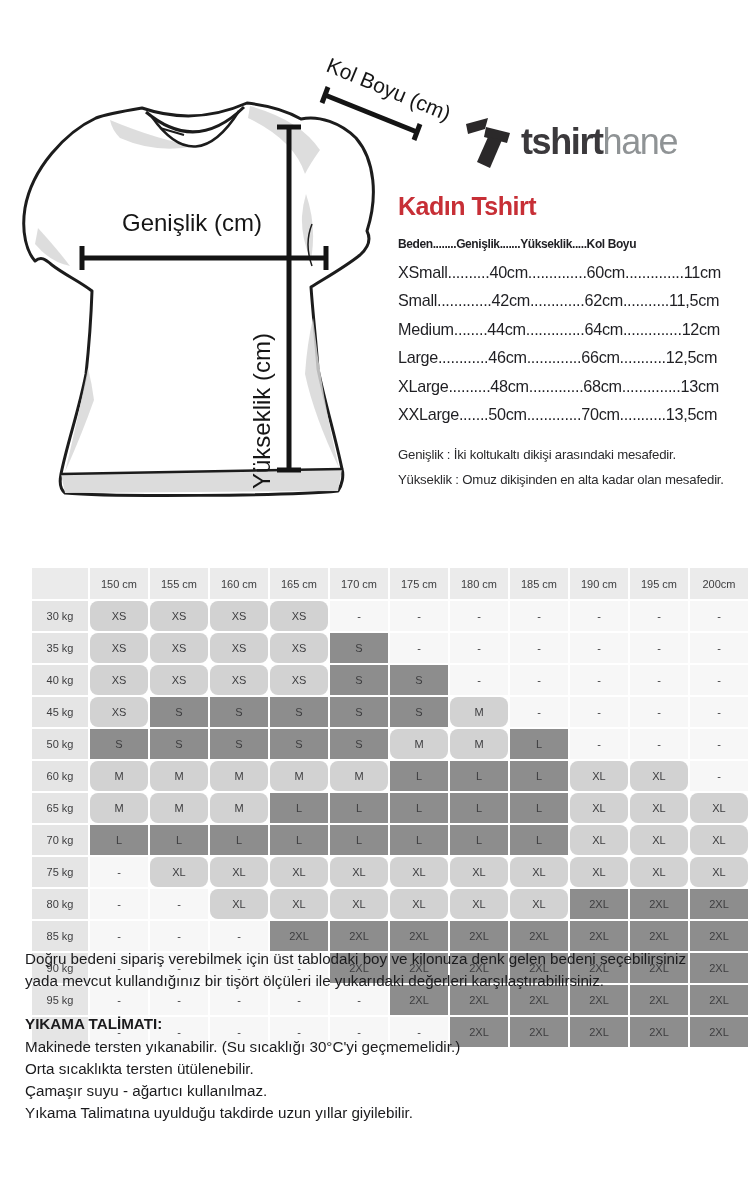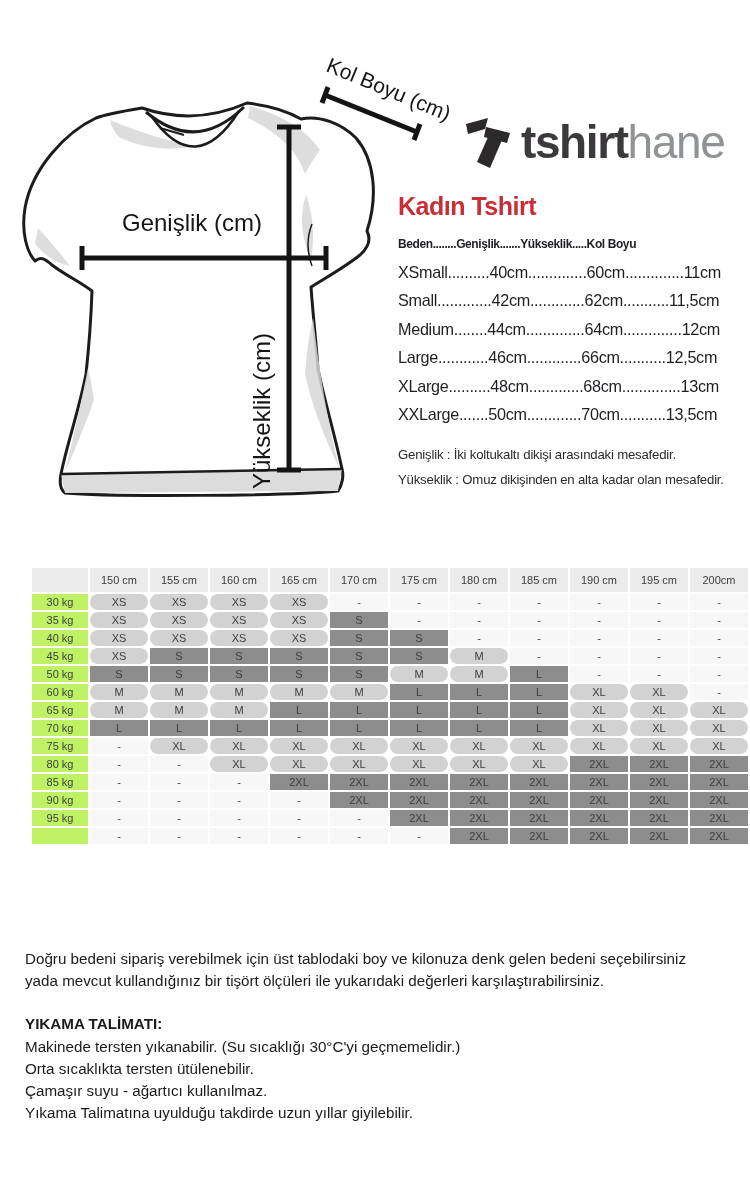--- a/index.html
+++ b/index.html
@@ -8,42 +8,42 @@
     font-family:"Liberation Sans", sans-serif;color:#1c1c1e;overflow:hidden;
   }
   .abs{position:absolute;}
 
   
   #shirt-wrap{left:8px;top:78px;width:440px;height:432px;}
   #shirt-wrap svg{overflow:visible;}
 
   
   #logo{left:462px;top:116px;display:flex;align-items:center;gap:9px;}
-  #logo .word{font-size:46px;letter-spacing:-1.4px;line-height:52px;white-space:nowrap;}
+  #logo .word{font-size:36px;letter-spacing:-1.4px;line-height:52px;white-space:nowrap;}
   #logo .bold{font-weight:700;color:#3b393c;}
   #logo .light{font-weight:400;color:#8f9395;}
 
   
   #product-title{left:398px;top:192px;font-size:25px;font-weight:700;letter-spacing:-0.5px;}
   #size-list{left:398px;top:237px;width:352px;color:#1f1f23;}
   #size-list .hdr{font-weight:700;font-size:12px;letter-spacing:-0.4px;margin-bottom:7px;white-space:nowrap;}
   .size-row{font-size:16.2px;letter-spacing:-0.3px;line-height:28.4px;white-space:nowrap;}
   #size-notes{margin-top:16px;}
   .size-note{font-size:13.2px;line-height:22.6px;letter-spacing:-0.2px;color:#2a2a2c;white-space:nowrap;}
   .size-note:first-child{margin-bottom:2px;}
 
   
   #matrix-wrap{left:30px;top:566px;}
   table.matrix{border-collapse:separate;border-spacing:2px;table-layout:fixed;width:714px;}
   table.matrix td,table.matrix th{
     padding:0;text-align:center;vertical-align:middle;
     font-size:11px;font-weight:400;color:#3d3d3f;overflow:hidden;white-space:nowrap;
   }
-  table.matrix thead th{height:24px;background:#ebebeb;}
-  table.matrix tbody th{height:16px;background:#bef264;}
+  table.matrix thead th{height:31px;background:#ebebeb;}
+  table.matrix tbody th{height:30px;background:#e5e5e5;}
   table.matrix tbody td{height:16px;}
   td.c-light{background:#d2d2d2;border-radius:8px;}
   td.c-dark{background:#8d8d8d;color:#2e2e30;}
   td.c-empty{background:#f7f7f7;color:#7c7c7e;}
 
   
   #footer{left:25px;top:948px;width:695px;font-size:15.2px;line-height:22px;color:#1b1b1d;}
   #footer-paragraph{margin:0 0 21px 0;width:688px;}
   #wash-title{font-weight:700;margin-bottom:1px;}
   .wash-line{white-space:nowrap;}

